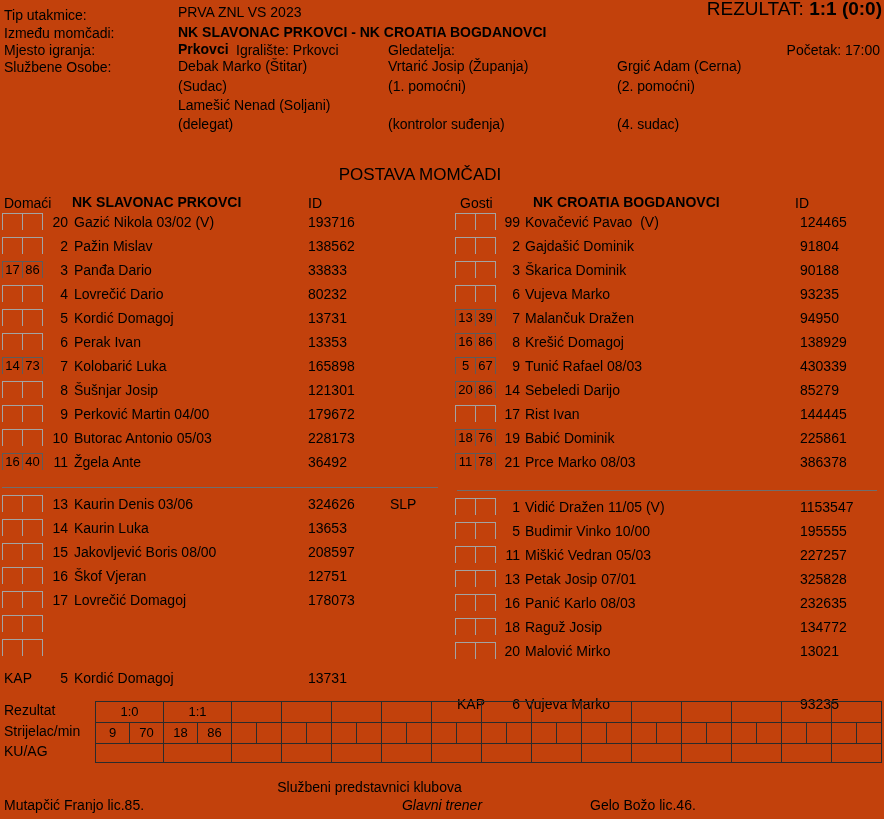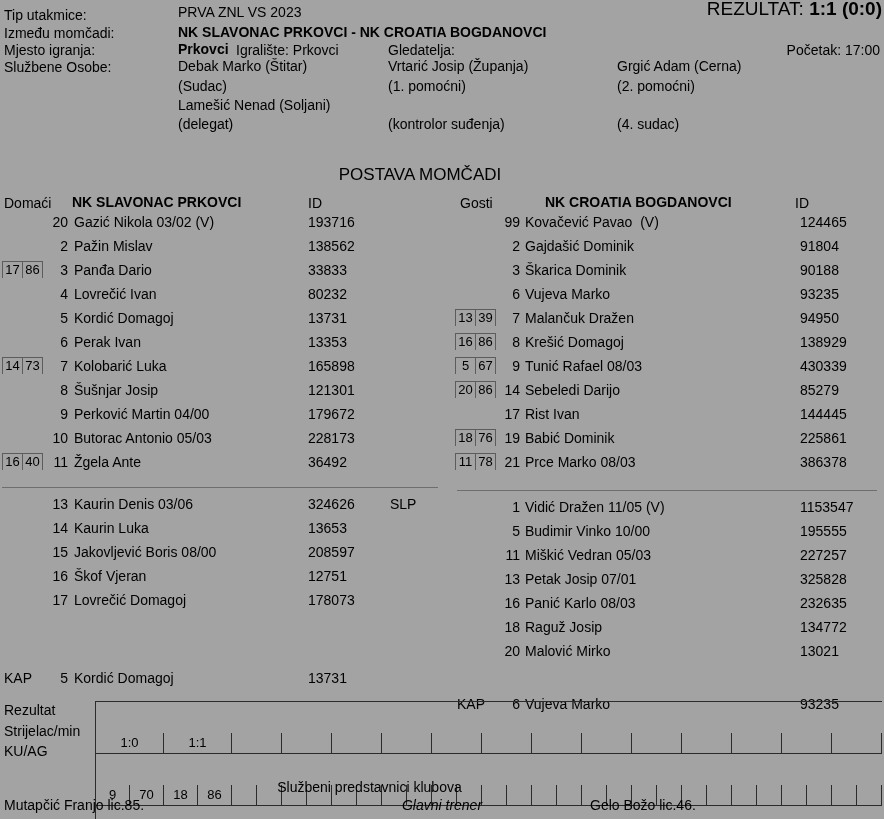--- a/index.html
+++ b/index.html
@@ -1,17 +1,17 @@
 <!DOCTYPE html>
 <html><head>
 <meta charset="utf-8">
 <style>
   html,body{margin:0;padding:0;background:#fff;}
   .page{
-    position:relative;width:884px;height:819px;background:#a3a3a3;color:#000;
+    position:relative;width:884px;height:819px;background:#c2410c;color:#000;
     font-family:"Liberation Sans","DejaVu Sans",sans-serif;font-size:14px;overflow:hidden;
   }
   .abs{position:absolute;white-space:pre;line-height:15px;}
   .b{font-weight:700;}
   .small{font-size:14px;line-height:12px;}
   
   .h-tip-l{left:4px;top:8px;}
   .h-tip-v{left:178px;top:5px;}
   .h-rez{right:2px;top:-2px;font-size:19px;line-height:21px;}
   .h-bet-l{left:4px;top:26px;}
@@ -31,21 +31,21 @@
   .h-del{left:178px;top:98px;}
   .h-del-r{left:178px;top:118px;}
   .h-ctrl-r{left:388px;top:118px;}
   .h-4th-r{left:617px;top:118px;}
   
   .l-title{left:0;top:165px;width:840px;text-align:center;font-size:17px;line-height:20px;}
   .l-dom{left:4px;top:196px;}
   .l-ht{left:72px;top:195px;}
   .l-hid{left:308px;top:196px;}
   .l-gos{left:460px;top:196px;}
-  .l-at{left:533px;top:195px;padding-left:12px;}
+  .l-at{left:521px;top:195px;padding-left:12px;}
   .l-aid{left:795px;top:196px;}
   .roster{position:absolute;}
   #home-starters{left:2px;top:210px;width:440px;}
   #away-starters{left:455px;top:210px;width:428px;}
   #home-subs{left:2px;top:492px;width:440px;}
   #away-subs{left:455px;top:495px;width:428px;}
   .prow{position:relative;height:24px;font-size:14px;line-height:24px;}
   .cb{box-sizing:border-box;position:absolute;top:3px;width:21px;height:17px;
       border:1px solid #a3a3a3;border-bottom:none;font-size:13px;line-height:16px;text-align:center;}
   .cb.f{border-color:#5c5c5c;}
@@ -65,21 +65,21 @@
   .sep-home{left:2px;top:487px;width:436px;}
   .sep-away{left:457px;top:490px;width:420px;}
   
   .g-rez{left:4px;top:703px;}
   .g-str{left:4px;top:724px;}
   .g-ku{left:4px;top:744px;}
   .scoregrid{position:absolute;left:95px;top:701px;width:786px;
      border-top:1px solid #2b2b2b;border-left:1px solid #2b2b2b;}
   .grow{display:flex;}
   .gcell{box-sizing:border-box;border-right:1px solid #2b2b2b;border-bottom:1px solid #2b2b2b;
-     height:21px;font-size:13px;line-height:20px;text-align:center;overflow:hidden;margin-top:31px;}
+     height:21px;font-size:13px;line-height:20px;text-align:center;overflow:hidden;}
   .gw{width:68px;flex:none;}
   .gn{flex:1;}
   .ghw{width:34px;flex:none;}
   .gh{flex:1;}
   .r3 .gcell{height:19px;}
   
   .f-title{left:0;top:780px;width:739px;text-align:center;}
   .f-left{left:4px;top:798px;}
   .f-center{left:0;top:798px;width:884px;text-align:center;font-style:italic;}
   .f-right{left:590px;top:798px;}
@@ -141,21 +141,21 @@
         <span class="cb c1 f">17</span>
         <span class="cb c2 f">86</span>
         <span class="pnum">3</span>
         <span class="pname">Panđa Dario</span>
         <span class="pid">33833</span>
       </div>
       <div class="prow">
         <span class="cb c1"></span>
         <span class="cb c2"></span>
         <span class="pnum">4</span>
-        <span class="pname">Lovrečić Ivan</span>
+        <span class="pname">Lovrečić Dario</span>
         <span class="pid">80232</span>
       </div>
       <div class="prow">
         <span class="cb c1"></span>
         <span class="cb c2"></span>
         <span class="pnum">5</span>
         <span class="pname">Kordić Domagoj</span>
         <span class="pid">13731</span>
       </div>
       <div class="prow">

